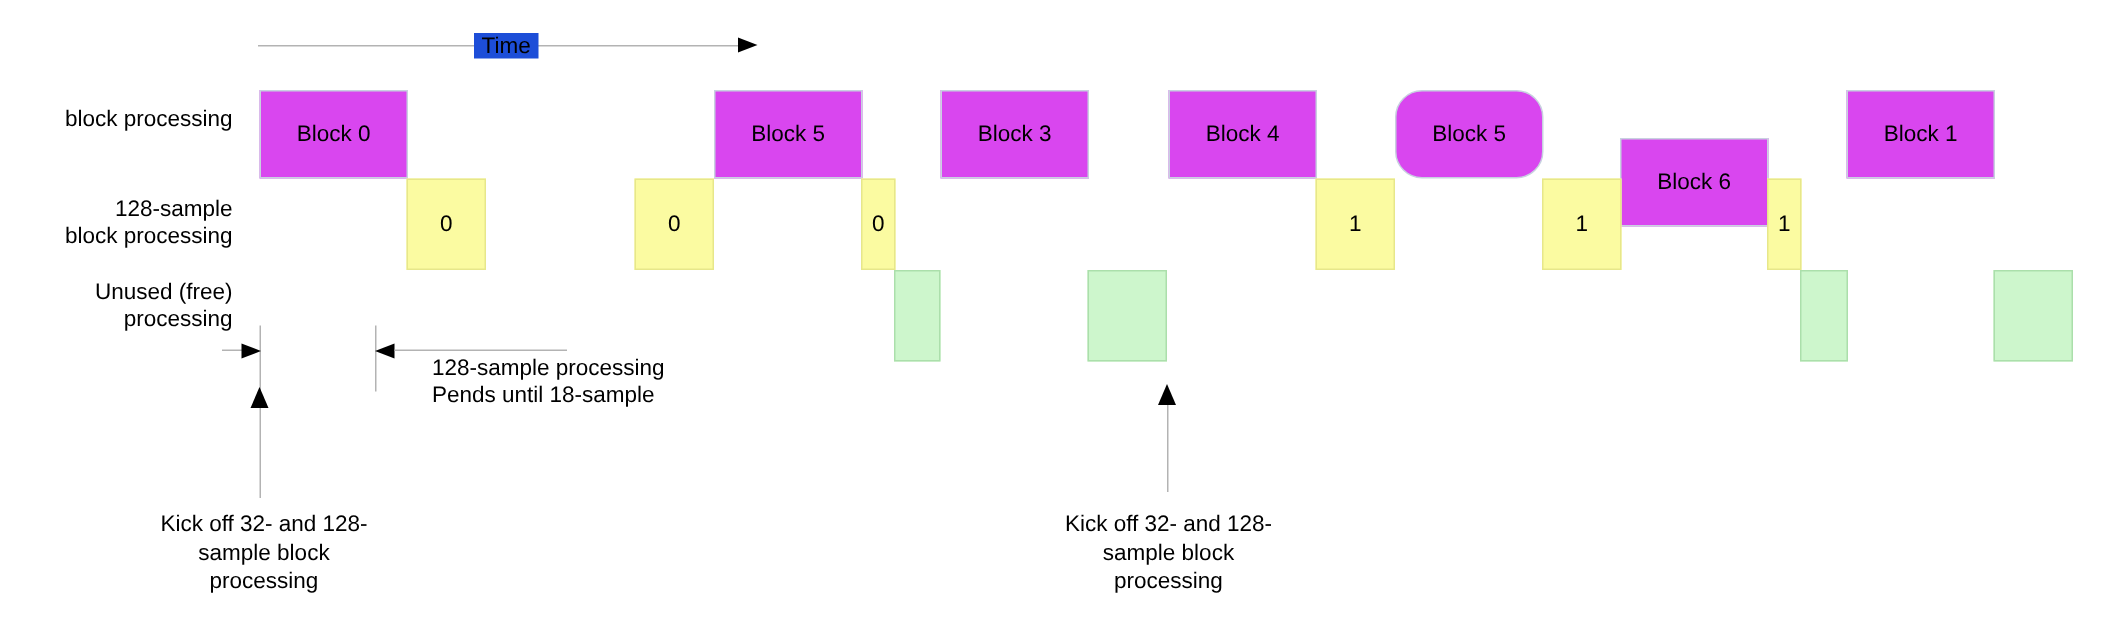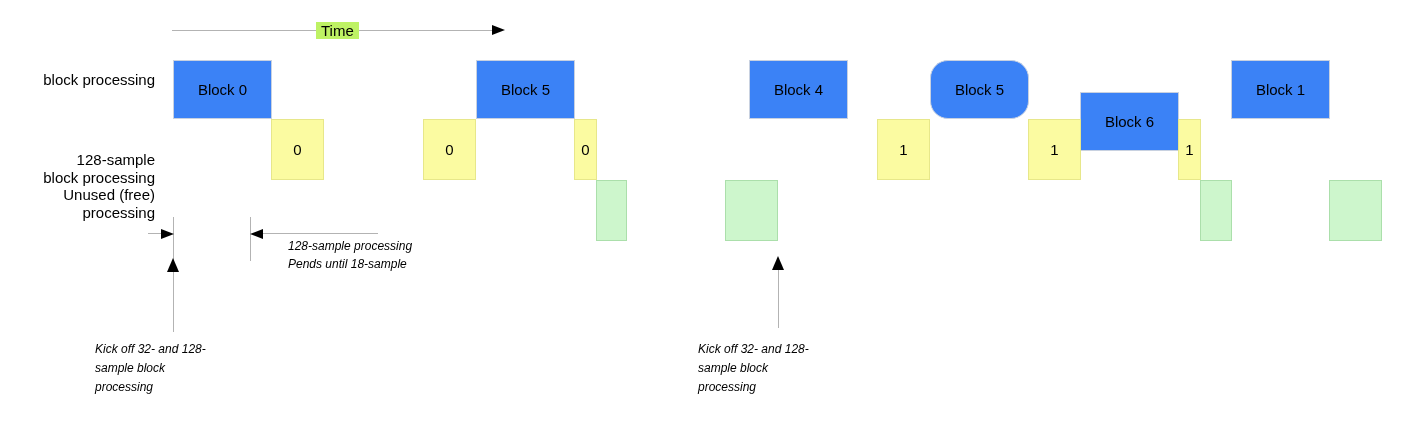--- a/index.html
+++ b/index.html
@@ -18,62 +18,63 @@
   .arr-right{position:absolute;width:0;height:0;
     border-top:5px solid transparent;border-bottom:5px solid transparent;
     border-left:13px solid #000;}
   .arr-left{position:absolute;width:0;height:0;
     border-top:5px solid transparent;border-bottom:5px solid transparent;
     border-right:13px solid #000;}
   .arr-up{position:absolute;width:0;height:0;
     border-left:6px solid transparent;border-right:6px solid transparent;
     border-bottom:14px solid #000;}
   
-  .time-label{position:absolute;top:22px;left:316px;background:#bef264;
+  .time-label{position:absolute;top:22px;left:316px;background:#1d4ed8;
     padding:0 5px;font-size:15px;line-height:17px;}
   
   .row-label{position:absolute;left:0;width:155px;text-align:right;
     font-size:15px;line-height:18px;}
   
   .b32{position:absolute;top:60px;height:59px;width:99px;
-    background:#3b82f6;border:1px solid #c8d1e0;box-sizing:border-box;
+    background:#d946ef;border:1px solid #c8d1e0;box-sizing:border-box;
     display:flex;align-items:center;justify-content:center;font-size:15px;}
   .b128{position:absolute;top:119px;height:61px;
     background:#fbfba1;border:1px solid #e7e78a;box-sizing:border-box;
     display:flex;align-items:center;justify-content:center;font-size:15px;}
   .bfree{position:absolute;top:180px;height:61px;
     background:#cdf6cc;border:1px solid #abdfab;box-sizing:border-box;}
   
-  .note{position:absolute;font-size:12px;line-height:18px;font-style:italic;}
-  .note.centered{text-align:left;}
+  .note{position:absolute;font-size:15px;line-height:18px;}
+  .note.centered{text-align:center;}
 </style>
 </head>
 <body>
 
 <div class="canvas">
 
   <div class="hline" style="left:172px;top:30px;width:320px;"></div>
   <div class="arr-right" style="left:492px;top:25px;"></div>
   <div class="time-label">Time</div>
 
   <div class="row-label" style="top:71px;">
     <div>block processing</div>
   </div>
-  <div class="row-label" style="top:131px;margin-top:20px;">
+  <div class="row-label" style="top:131px;">
     <div>128-sample</div>
     <div>block processing</div>
   </div>
   <div class="row-label" style="top:186px;">
     <div>Unused (free)</div>
     <div>processing</div>
   </div>
 
   <div class="b32" style="left:173px;">Block 0</div>
   <div class="b32" style="left:476px;">Block 5</div>
-  <div class="b32" style="left:749px;">Block 4</div>
+  <div class="b32" style="left:627px;">Block 3</div>
+  <div class="b32" style="left:779px;">Block 4</div>
   <div class="b32" style="left:930px;border-radius:18px;">Block 5</div>
   <div class="b32" style="left:1080px;margin-top:32px;">Block 6</div>
   <div class="b32" style="left:1231px;">Block 1</div>
 
   <div class="b128" style="left:271px;width:53px;">0</div>
   <div class="b128" style="left:423px;width:53px;">0</div>
   <div class="b128" style="left:574px;width:23px;">0</div>
   <div class="b128" style="left:877px;width:53px;">1</div>
   <div class="b128" style="left:1028px;width:53px;">1</div>
   <div class="b128" style="left:1178px;width:23px;">1</div>

